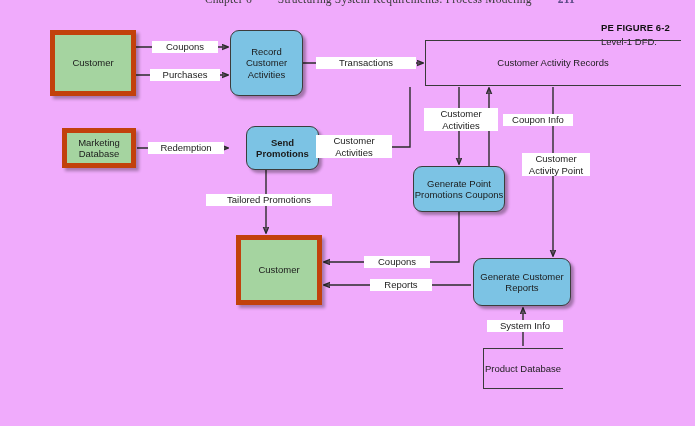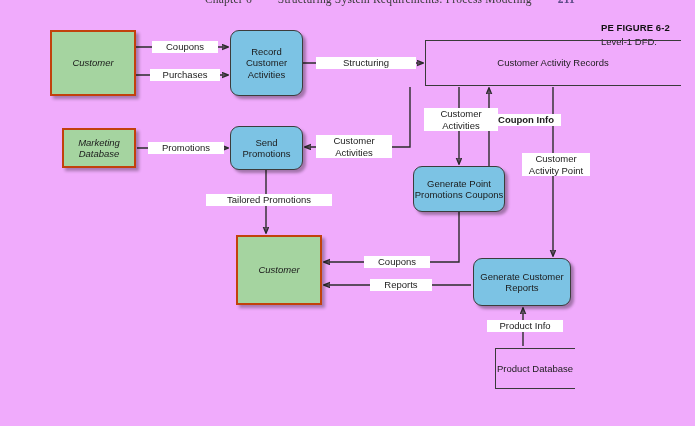--- a/index.html
+++ b/index.html
@@ -79,23 +79,22 @@
     align-items: center;
     justify-content: center;
     text-align: center;
     color: #1b1b1b;
     font-family: "Liberation Sans", sans-serif;
     font-size: 9.5px;
     line-height: 11.5px;
   }
   .entity {
     background: #a5d4a0;
-    border: 2px solid #c2410c;
+    border: 5px solid #c2410c;
     box-shadow: 3px 3px 3px rgba(0,0,0,.30);
-    font-style: italic;
   }
   .process {
     background: #7cc3e4;
     border: 1px solid #3c3c3c;
     border-radius: 9px;
     box-shadow: 3px 3px 3px rgba(0,0,0,.32);
   }
   .store {
     background: transparent;
     border: none;
@@ -194,59 +193,59 @@
     </div>
 
     <div class="node process" style="left:230px; top:30px; width:73px; height:66px;">
       <span>Record Customer Activities</span>
     </div>
 
     <div class="node entity" style="left:62px; top:128px; width:74px; height:40px;">
       <span>Marketing Database</span>
     </div>
 
-    <div class="node process" style="left:230px; top:126px; width:73px; height:44px;">
+    <div class="node process" style="left:246px; top:126px; width:73px; height:44px;font-weight:bold;">
       <span>Send Promotions</span>
     </div>
 
     <div class="node process" style="left:413px; top:166px; width:92px; height:46px;">
       <span>Generate Point Promotions Coupons</span>
     </div>
 
     <div class="node entity" style="left:236px; top:235px; width:86px; height:70px;">
       <span>Customer</span>
     </div>
 
     <div class="node process" style="left:473px; top:258px; width:98px; height:48px;border-radius:9px;">
       <span>Generate Customer Reports</span>
     </div>
 
-    <div class="node store" style="left:483px; top:348px; width:80px; height:41px;margin-left:12px;">
+    <div class="node store" style="left:483px; top:348px; width:80px; height:41px;">
       <span class="store-lines"></span>
       <span class="store-label">Product Database</span>
     </div>
 
     <div class="flow-label" style="left:152px; top:41px; width:62px;">Coupons</div>
 
     <div class="flow-label" style="left:150px; top:69px; width:66px;">Purchases</div>
 
-    <div class="flow-label" style="left:316px; top:57px; width:96px;">Structuring</div>
+    <div class="flow-label" style="left:316px; top:57px; width:96px;">Transactions</div>
 
     <div class="flow-label two-line" style="left:316px; top:135px; width:72px;">Customer Activities</div>
 
     <div class="flow-label two-line" style="left:424px; top:108px; width:70px;">Customer Activities</div>
 
-    <div class="flow-label" style="left:491px; top:114px; width:66px;font-weight:bold;">Coupon Info</div>
+    <div class="flow-label" style="left:503px; top:114px; width:66px;">Coupon Info</div>
 
     <div class="flow-label two-line" style="left:522px; top:153px; width:64px;">Customer Activity Point</div>
 
-    <div class="flow-label" style="left:148px; top:142px; width:72px;">Promotions</div>
+    <div class="flow-label" style="left:148px; top:142px; width:72px;">Redemption</div>
 
     <div class="flow-label" style="left:206px; top:194px; width:122px;">Tailored Promotions</div>
 
     <div class="flow-label" style="left:364px; top:256px; width:62px;">Coupons</div>
 
     <div class="flow-label" style="left:370px; top:279px; width:58px;">Reports</div>
 
-    <div class="flow-label" style="left:487px; top:320px; width:72px;">Product Info</div>
+    <div class="flow-label" style="left:487px; top:320px; width:72px;">System Info</div>
 
   </div>
 </div>
 
 </body></html>

